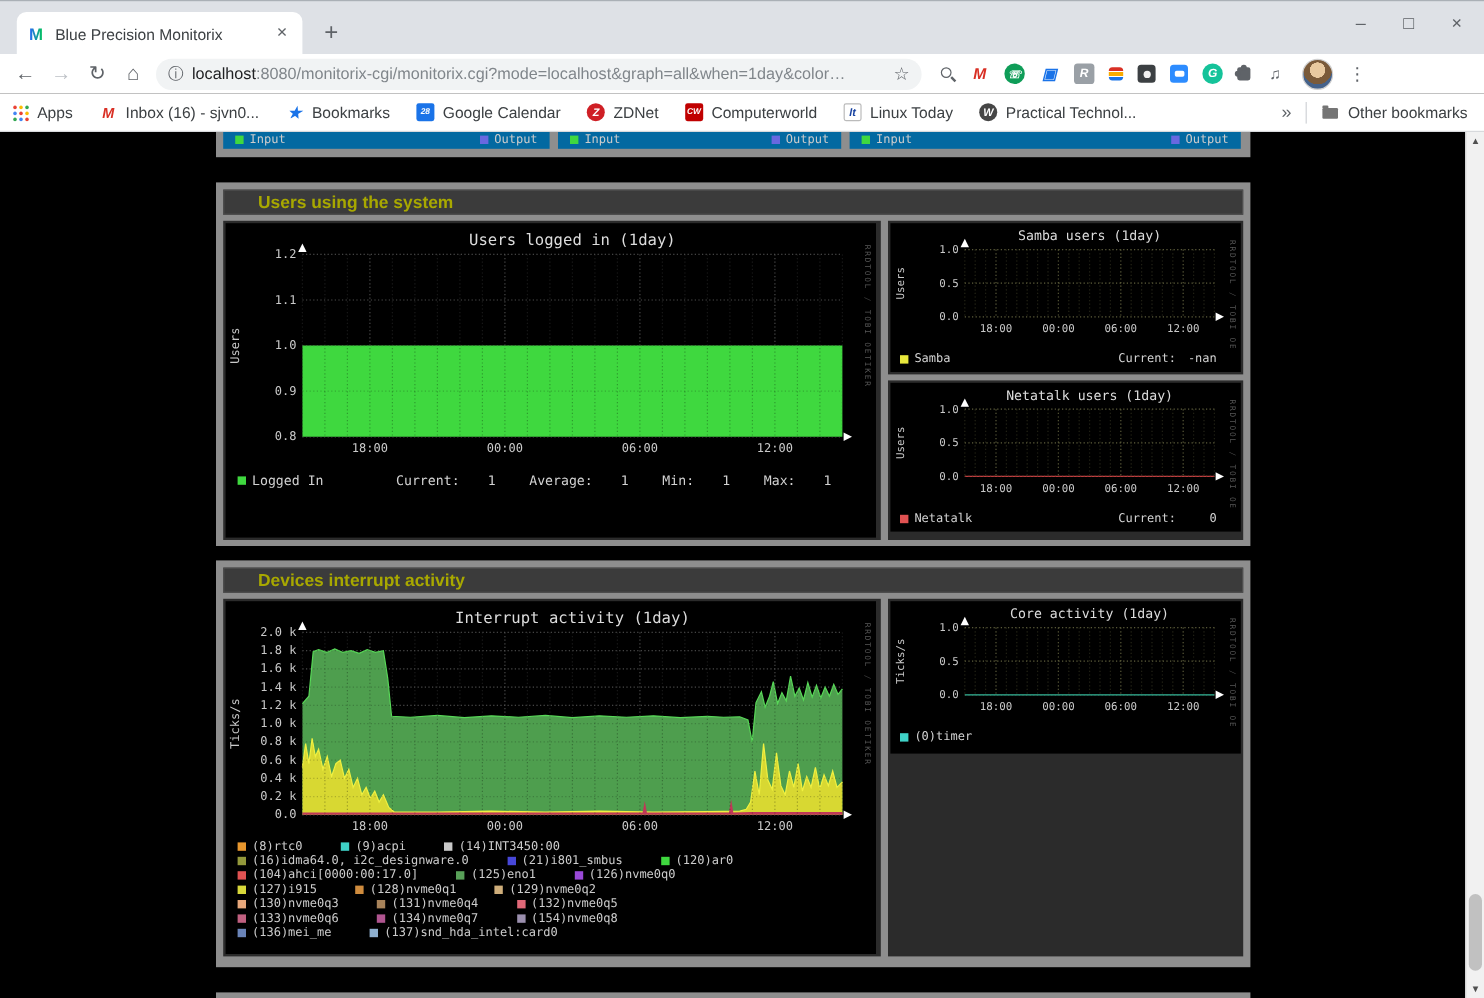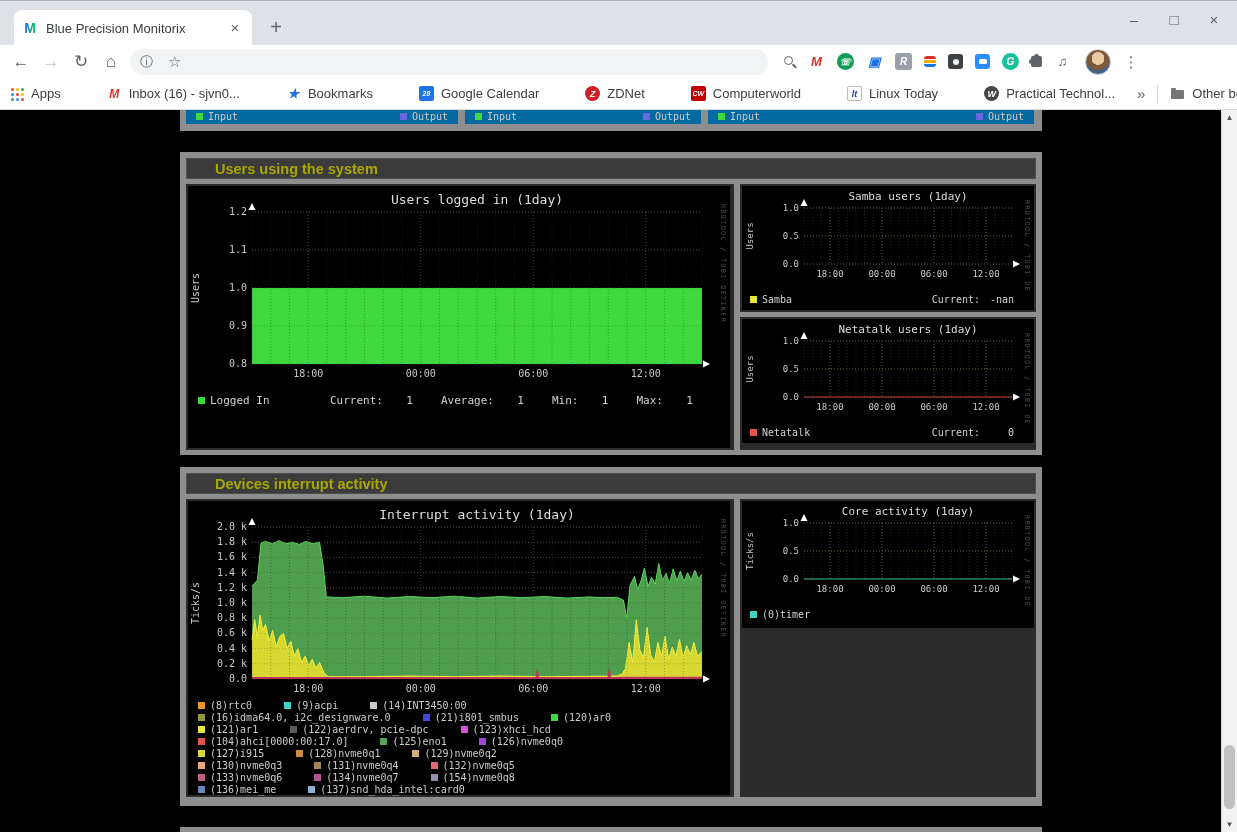--- a/index.html
+++ b/index.html
@@ -125,41 +125,42 @@
     </div>
   </div>
 
   <div class="toolbar">
     <span class="nav-ic">←</span>
     <span class="nav-ic dis">→</span>
     <span class="nav-ic">↻</span>
     <span class="nav-ic">⌂</span>
     <div class="omnibox">
       <span class="ob-info">ⓘ</span>
+      <span class="ob-url"><span class="host">localhost</span><span class="rest">:8080/monitorix-cgi/monitorix.cgi?mode=localhost&amp;graph=all&amp;when=1day&amp;color…</span></span>
       <span class="ob-star">☆</span>
     </div>
     <div class="ext-row">
         <i class="ext ic-search"></i>
         <i class="ext " style="color: rgb(217, 48, 37); font-size: 13px;">M</i>
         <i class="ext " style="background: rgb(15, 157, 88); color: rgb(255, 255, 255); font-size: 9px; border-radius: 50%;">☏</i>
         <i class="ext " style="color: rgb(26, 115, 232); font-size: 13px;">▣</i>
         <i class="ext " style="background: rgb(154, 160, 166); color: rgb(255, 255, 255); font-size: 10px;">R</i>
         <i class="ext ic-books"></i>
         <i class="ext ic-pwd"></i>
         <i class="ext ic-zoom"></i>
         <i class="ext " style="background: rgb(21, 195, 154); color: rgb(255, 255, 255); font-size: 10px; border-radius: 50%;">G</i>
         <i class="ext ic-puzzle"></i>
         <i class="ext " style="color: rgb(95, 99, 104); font-size: 13px;">♫</i>
       </div>
     <div class="avatar"></div>
     <span class="menu-dots">⋮</span>
   </div>
 
   <div class="bookmarks">
-    <span style="display:flex;align-items:center;gap:24px;">
+    <span style="display:flex;align-items:center;">
         <span class="bm">
           <i class="bmi apps-grid"></i>
           <span>Apps</span>
         </span>
         <span class="bm">
           <i class="bmi " style="color: rgb(217, 48, 37); font-size: 12px;">M</i>
           <span>Inbox (16) - sjvn0...</span>
         </span>
         <span class="bm">
           <i class="bmi " style="color: rgb(26, 115, 232); font-size: 13px;">★</i>
@@ -631,34 +632,20 @@
                     <i class="sw" style="background: rgb(71, 71, 216);"></i>
                     <span>(21)i801_smbus</span>
                   </span>
                   <span class="il-item">
                     <i class="sw" style="background: rgb(63, 216, 63);"></i>
                     <span>(120)ar0</span>
                   </span>
                 </div>
                 <div class="il-row">
                   <span class="il-item">
-                    <i class="sw" style="background: rgb(232, 232, 60);"></i>
-                    <span>(121)ar1</span>
-                  </span>
-                  <span class="il-item">
-                    <i class="sw" style="background: rgb(90, 90, 90);"></i>
-                    <span>(122)aerdrv, pcie-dpc</span>
-                  </span>
-                  <span class="il-item">
-                    <i class="sw" style="background: rgb(216, 79, 216);"></i>
-                    <span>(123)xhci_hcd</span>
-                  </span>
-                </div>
-                <div class="il-row">
-                  <span class="il-item">
                     <i class="sw" style="background: rgb(224, 82, 82);"></i>
                     <span>(104)ahci[0000:00:17.0]</span>
                   </span>
                   <span class="il-item">
                     <i class="sw" style="background: rgb(88, 160, 88);"></i>
                     <span>(125)eno1</span>
                   </span>
                   <span class="il-item">
                     <i class="sw" style="background: rgb(154, 73, 216);"></i>
                     <span>(126)nvme0q0</span>

